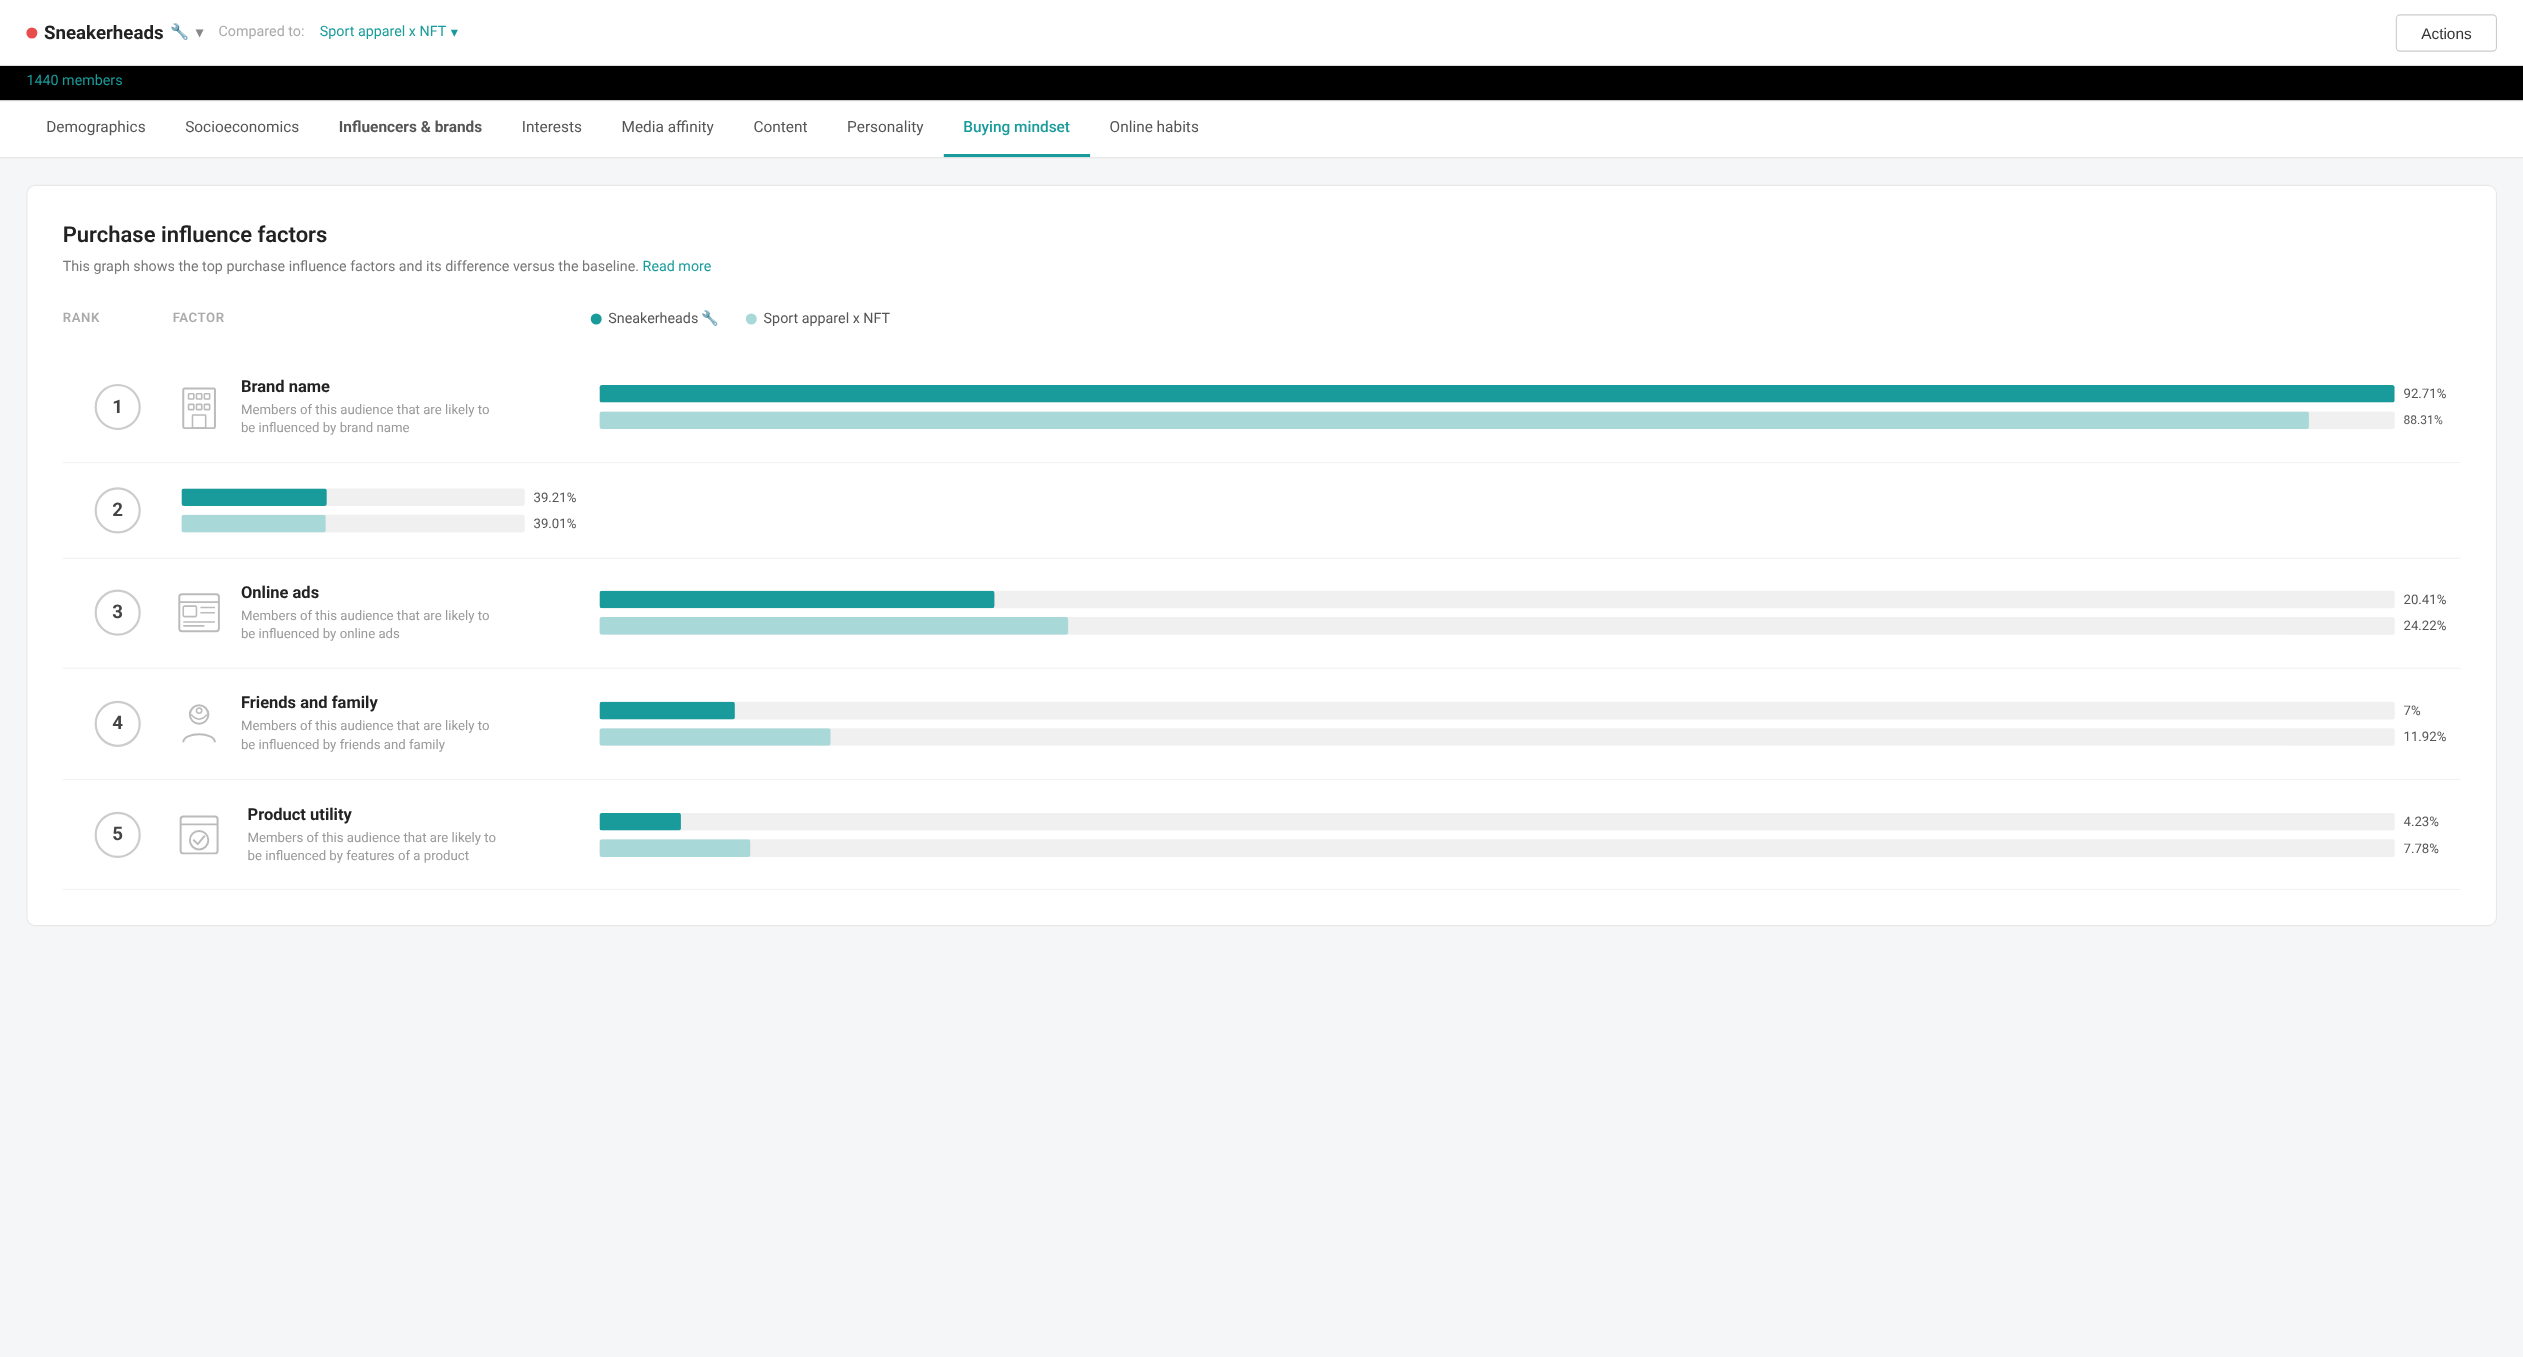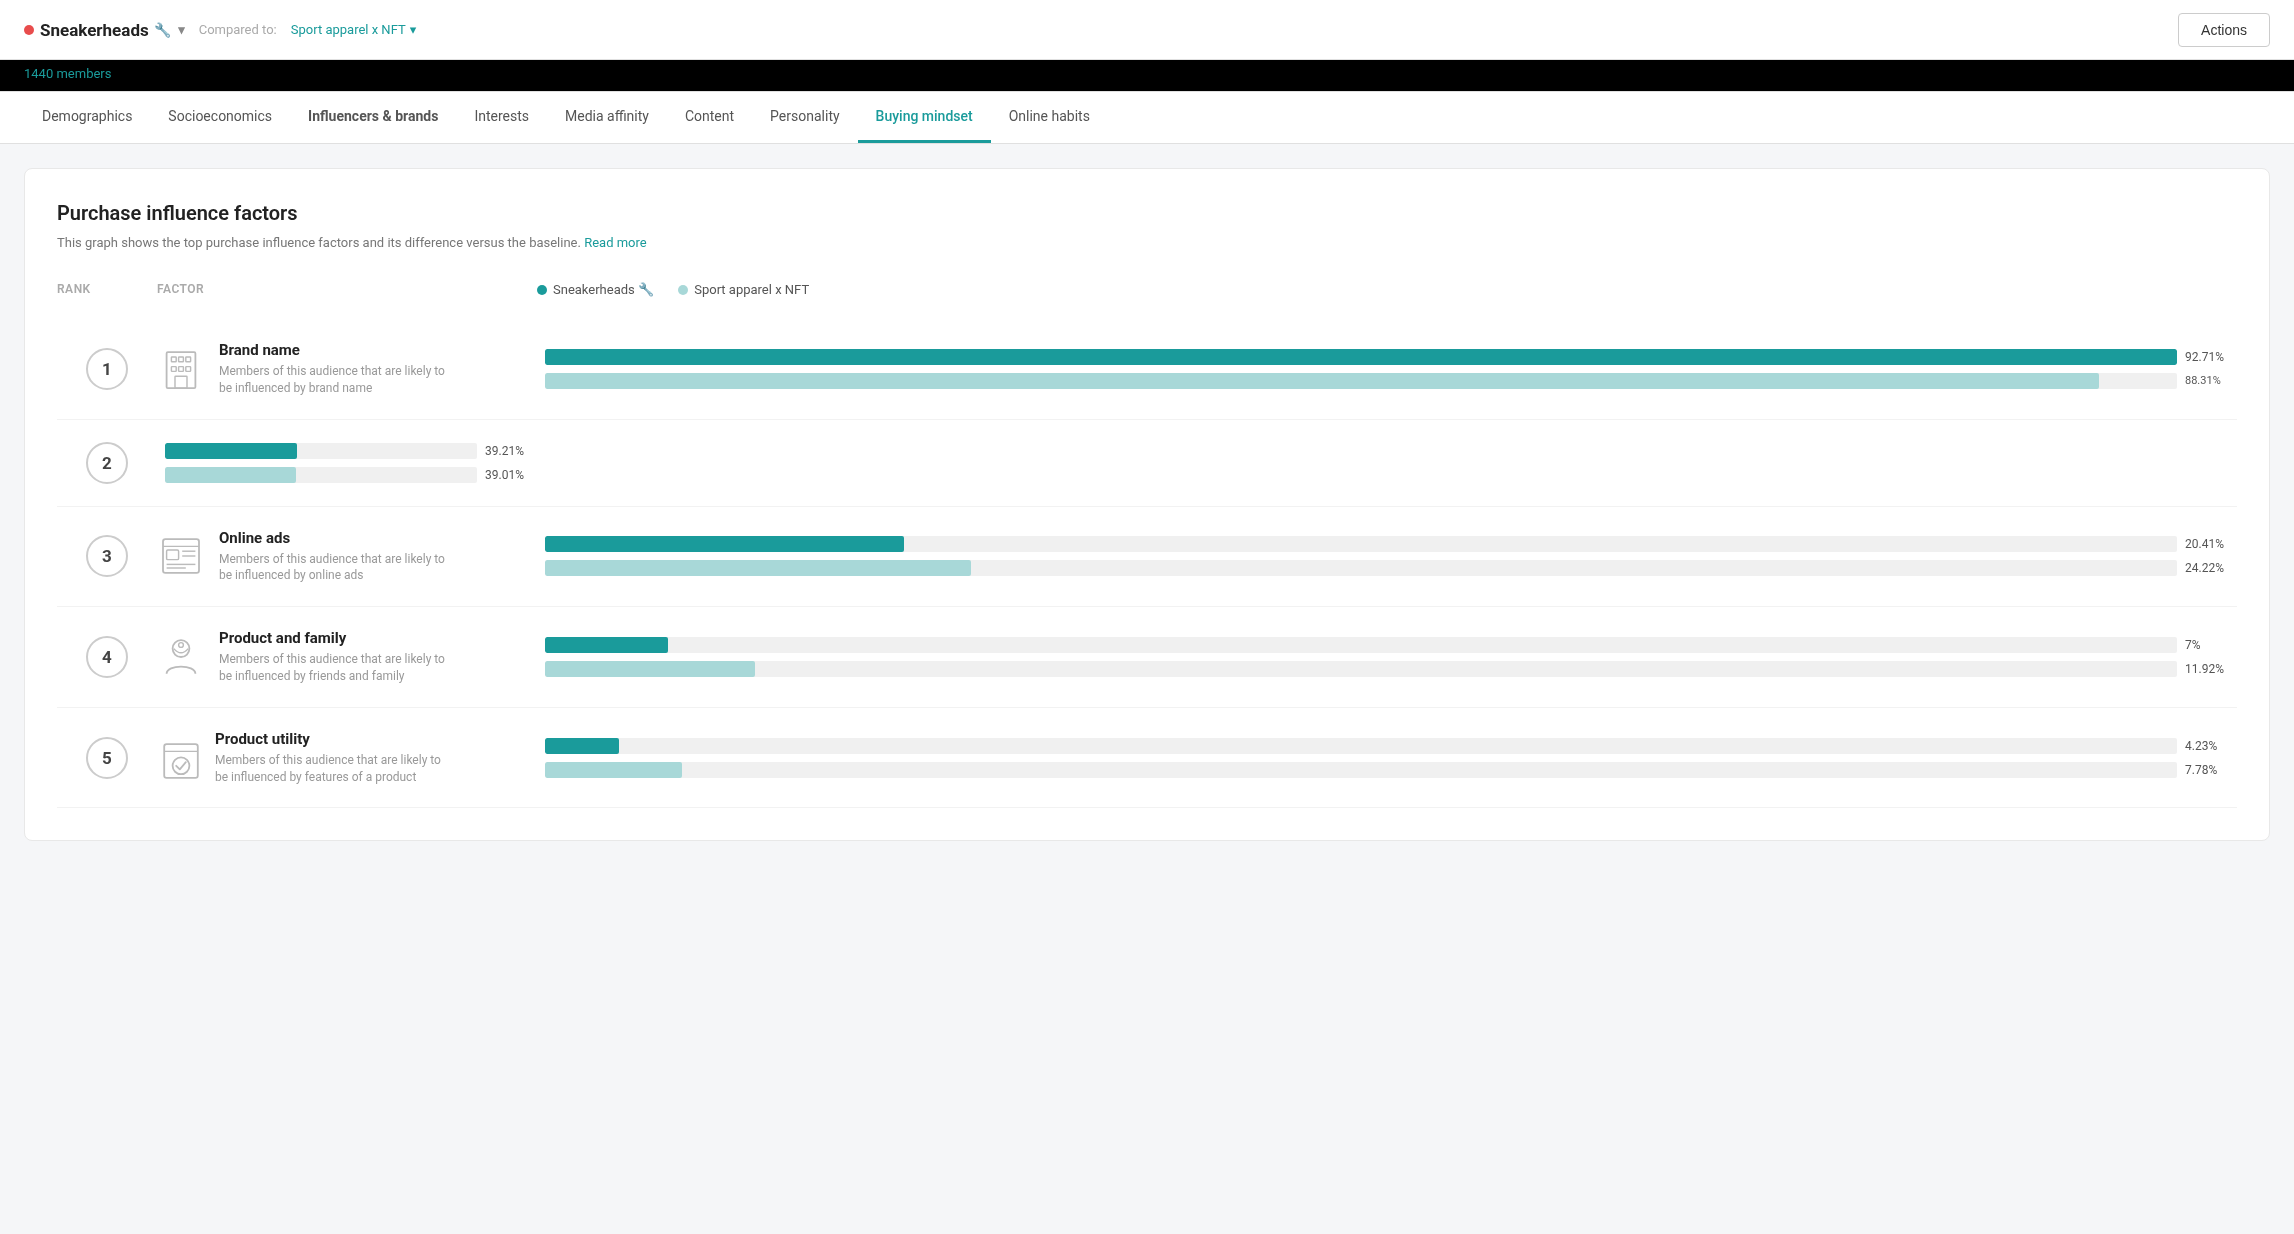--- a/index.html
+++ b/index.html
@@ -172,21 +172,21 @@
           <div style="display: flex; align-items: center; gap: 14px; padding-right: 24px;">
     <div style="width:48px;height:48px;display:flex;align-items:center;justify-content:center;flex-shrink:0;">
               <svg viewBox="0 0 40 40" fill="none" xmlns="http://www.w3.org/2000/svg">
       <circle cx="20" cy="13" r="7" stroke="#bbb" stroke-width="1.5" fill="none"></circle>
       <path d="M14 13 Q20 20 26 13" stroke="#bbb" stroke-width="1.2" fill="none"></path>
       <circle cx="20" cy="10" r="2" stroke="#bbb" stroke-width="1.2" fill="none"></circle>
       <path d="M8 34 C8 26 32 26 32 34" stroke="#bbb" stroke-width="1.5" fill="none"></path>
     </svg>
             </div>
     <div>
-      <div style="font-size:15px;font-weight:700;color:#222;margin-bottom:4px;">Product and family</div>
+      <div style="font-size:15px;font-weight:700;color:#222;margin-bottom:4px;">Friends and family</div>
       <div style="font-size:12px;color:#999;line-height:1.4;max-width:240px;">Members of this audience that are likely to be influenced by friends and family</div>
     </div>
   </div>
           <div style="display: flex; flex-direction: column; gap: 8px; padding-left: 8px;">
     <div style="display:flex; align-items:center; gap:8px;">
       <div style="flex:1; position:relative; height:16px; background:#f0f0f0; border-radius:2px; overflow:hidden;">
         <div style="height:100%; width:7.55%; background:#1a9b9b; border-radius:2px;"></div>
       </div>
       <span style="font-size:12px; color:#555; min-width:52px;">7%</span>
     </div>
@@ -195,21 +195,21 @@
         <div style="height:100%; width:12.86%; background:#a8d8d8; border-radius:2px;"></div>
       </div>
       <span style="font-size:12px; color:#555; min-width:52px;">11.92%</span>
     </div>
   </div>
         </div>
         <div style="display: grid; grid-template-columns: 100px 380px 1fr; align-items: center; padding: 22px 0px; border-bottom: 1px solid rgb(242, 242, 242);">
           <div style="display: flex; align-items: center; justify-content: center;">
             <div style="width:42px;height:42px;border-radius:50%;border:2px solid #ccc;display:flex;align-items:center;justify-content:center;font-size:17px;font-weight:700;color:#444;">5</div>
           </div>
-          <div style="display: flex; align-items: flex-end; gap: 10px; padding-right: 24px;">
+          <div style="display: flex; align-items: center; gap: 20px; padding-right: 24px;">
     <div style="width:48px;height:48px;display:flex;align-items:center;justify-content:center;flex-shrink:0;">
               <svg viewBox="0 0 40 40" fill="none" xmlns="http://www.w3.org/2000/svg">
       <rect x="6" y="6" width="28" height="28" rx="2" stroke="#bbb" stroke-width="1.5" fill="none"></rect>
       <line x1="6" y1="12" x2="34" y2="12" stroke="#bbb" stroke-width="1.2"></line>
       <circle cx="20" cy="24" r="7" stroke="#bbb" stroke-width="1.5" fill="none"></circle>
       <path d="M16 24 L19 27 L24 21" stroke="#bbb" stroke-width="1.5" stroke-linecap="round" stroke-linejoin="round"></path>
     </svg>
             </div>
     <div>
       <div style="font-size:15px;font-weight:700;color:#222;margin-bottom:4px;">Product utility</div>

